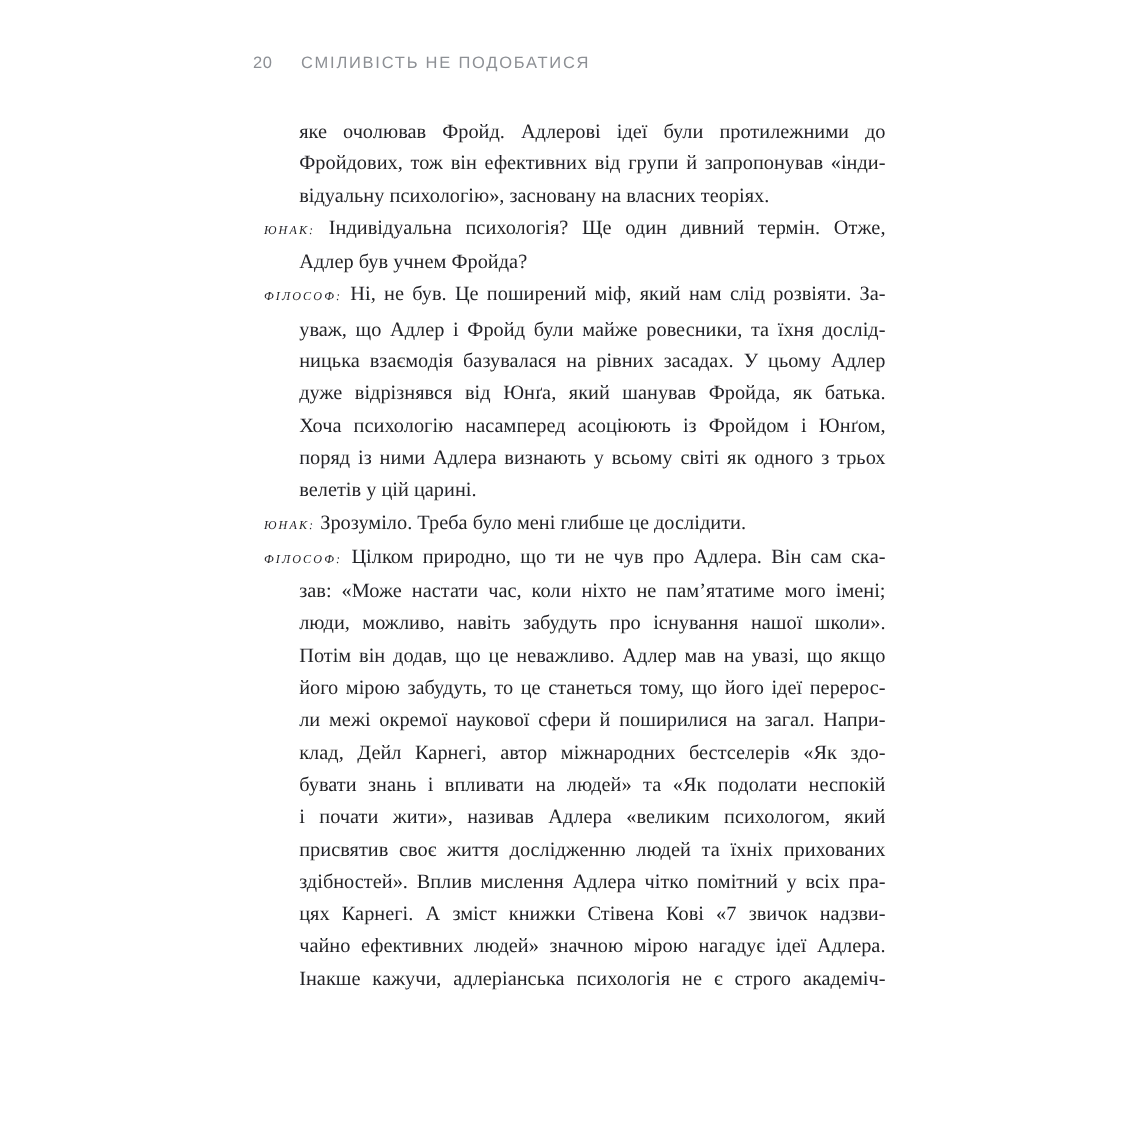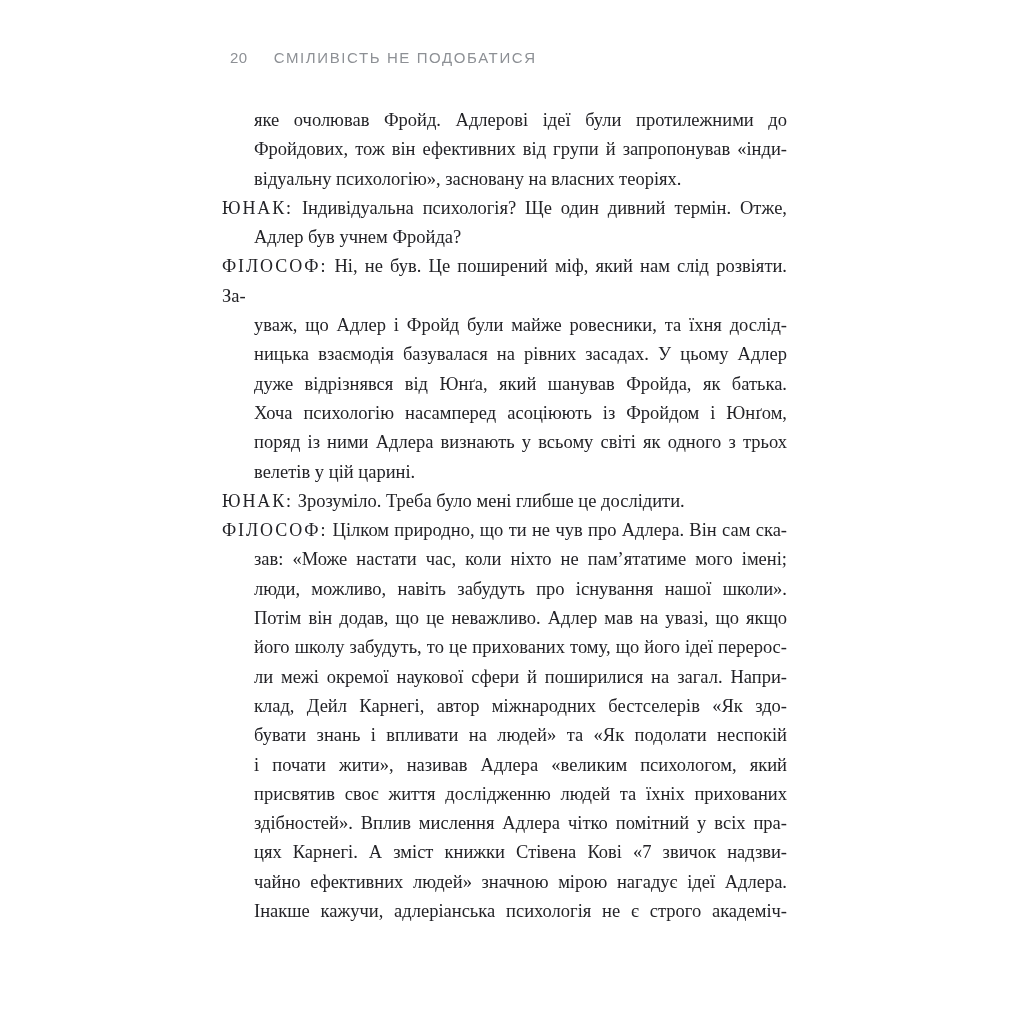--- a/index.html
+++ b/index.html
@@ -28,39 +28,40 @@
     white-space: nowrap;
   }
   .running-head .page-number {
     display: inline-block;
     margin-right: 26px;
     letter-spacing: 0.5px;
   }
   .page-body {
     position: absolute;
     top: 106px;
-    left: 222px;
+    left: 240px;
     width: 565px;
     font-size: 18.5px;
     line-height: 29.3px;
   }
   .para { margin: 0; padding: 0; }
   .line {
     min-height: 29.3px;
     white-space: normal;
   }
   .line.indent { padding-left: 32px; }
   .line.just {
     text-align: justify;
     text-align-last: justify;
     -moz-text-align-last: justify;
   }
   .speaker {
-    font-size: 18px;
+    font-size: 11px;
     letter-spacing: 1.9px;
+    font-style: italic;
   }
 </style>
 </head>
 <body>
 
 <div class="page">
   <div class="running-head">
     <span class="page-number">20</span><span>СМІЛИВІСТЬ НЕ ПОДОБАТИСЯ</span>
   </div>
   <div class="page-body" id="dialogue-root">
@@ -83,21 +84,21 @@
         <div class="line indent">велетів у цій царині.</div>
       </div>
       <div class="para">
         <div class="line"><span class="speaker">ЮНАК:</span> Зрозуміло. Треба було мені глибше це дослідити.</div>
       </div>
       <div class="para">
         <div class="line just"><span class="speaker">ФІЛОСОФ:</span> Цілком природно, що ти не чув про Адлера. Він сам ска-</div>
         <div class="line indent just">зав: «Може настати час, коли ніхто не пам’ятатиме мого імені;</div>
         <div class="line indent just">люди, можливо, навіть забудуть про існування нашої школи».</div>
         <div class="line indent just">Потім він додав, що це неважливо. Адлер мав на увазі, що якщо</div>
-        <div class="line indent just">його школу забудуть, то це прихованих тому, що його ідеї перерос-</div>
+        <div class="line indent just">його мірою забудуть, то це станеться тому, що його ідеї перерос-</div>
         <div class="line indent just">ли межі окремої наукової сфери й поширилися на загал. Напри-</div>
         <div class="line indent just">клад, Дейл Карнегі, автор міжнародних бестселерів «Як здо-</div>
         <div class="line indent just">бувати знань і впливати на людей» та «Як подолати неспокій</div>
         <div class="line indent just">і почати жити», називав Адлера «великим психологом, який</div>
         <div class="line indent just">присвятив своє життя дослідженню людей та їхніх прихованих</div>
         <div class="line indent just">здібностей». Вплив мислення Адлера чітко помітний у всіх пра-</div>
         <div class="line indent just">цях Карнегі. А зміст книжки Стівена Кові «7 звичок надзви-</div>
         <div class="line indent just">чайно ефективних людей» значною мірою нагадує ідеї Адлера.</div>
         <div class="line indent just">Інакше кажучи, адлеріанська психологія не є строго академіч-</div>
       </div>

